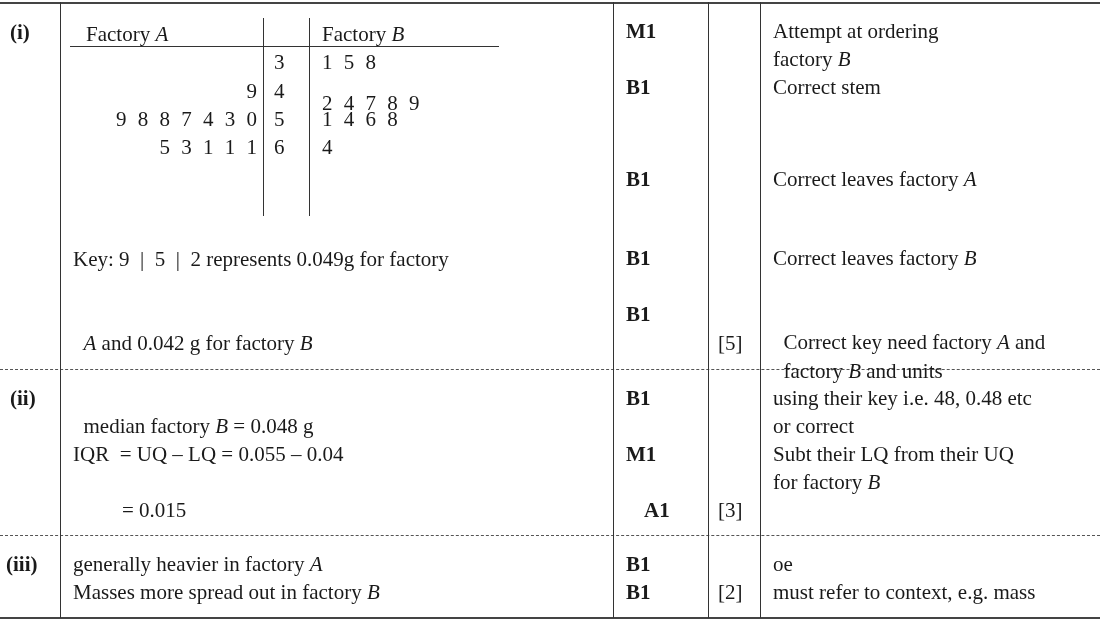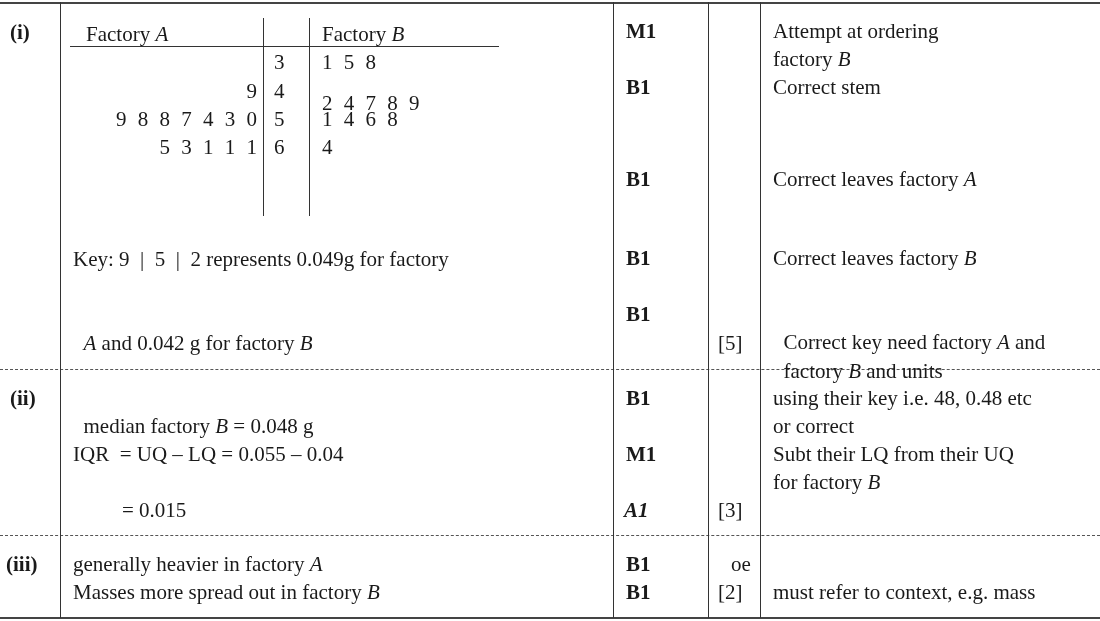--- a/index.html
+++ b/index.html
@@ -90,21 +90,21 @@
 
 <div class="abs b" style="left:10px; top:384px;font-family:Liberation Serif, serif;">(ii)</div>
 <div class="abs" style="left:73px; top:384px; white-space:pre;">
   <span>median factory </span><i>B</i><span> = 0.048 g</span>
 </div>
 <div class="abs" style="left:73px; top:440px; white-space:pre;">IQR  = UQ – LQ = 0.055 – 0.04</div>
 <div class="abs" style="left:122px; top:496px;">= 0.015</div>
 
 <div class="abs b" style="left:626px; top:384px;">B1</div>
 <div class="abs b" style="left:626px; top:440px;">M1</div>
-<div class="abs b" style="left:624px; top:496px;font-style:italic;">A1</div>
+<div class="abs b" style="left:644px; top:496px;">A1</div>
 <div class="abs" style="left:718px; top:496px;">[3]</div>
 
 <div class="abs" style="left:773px; top:384px;">using their key i.e. 48, 0.48 etc</div>
 <div class="abs" style="left:773px; top:412px;">or correct</div>
 <div class="abs" style="left:773px; top:440px;">Subt their LQ from their UQ</div>
 <div class="abs" style="left:773px; top:468px;">
   <span>for factory </span><i>B</i>
 </div>
 
 <div class="abs b" style="left:6px; top:550px;">(iii)</div>
@@ -112,14 +112,14 @@
   <span>generally heavier in factory </span><i>A</i>
 </div>
 <div class="abs" style="left:73px; top:578px;">
   <span>Masses more spread out in factory </span><i>B</i>
 </div>
 
 <div class="abs b" style="left:626px; top:550px;">B1</div>
 <div class="abs b" style="left:626px; top:578px;">B1</div>
 <div class="abs" style="left:718px; top:578px;">[2]</div>
 
-<div class="abs" style="left:731px; top:550px;">oe</div>
+<div class="abs" style="left:773px; top:550px;">oe</div>
 <div class="abs" style="left:773px; top:578px;">must refer to context, e.g. mass</div>
 
 </body></html>

